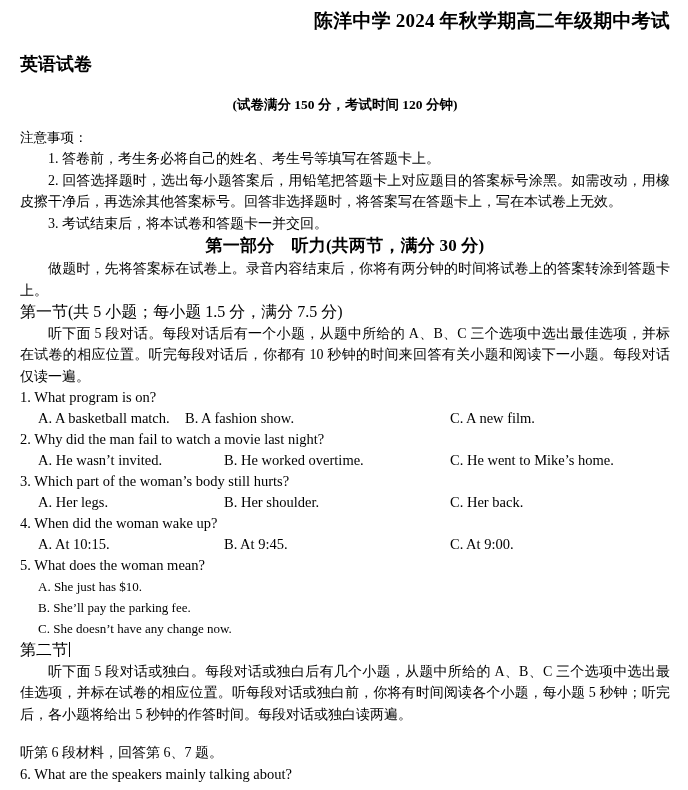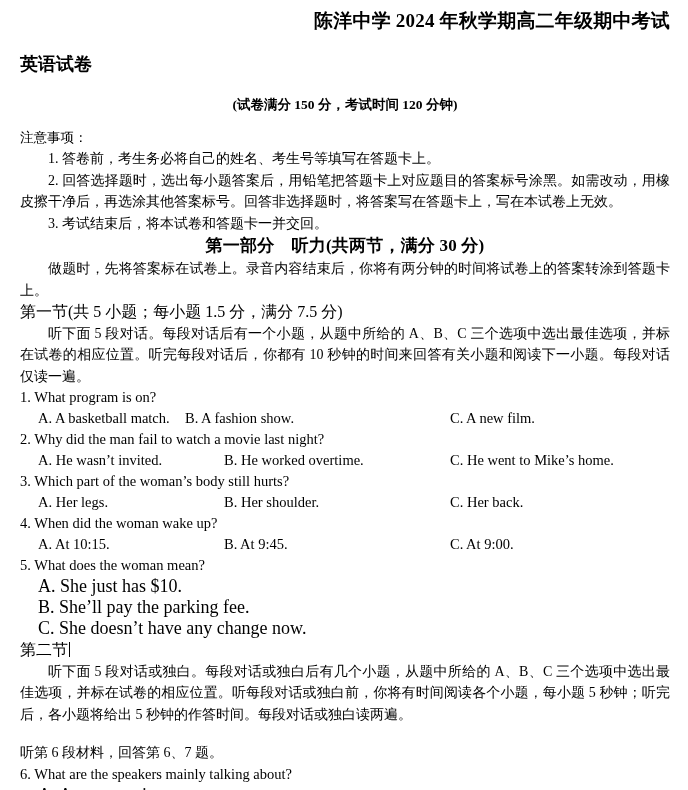--- a/index.html
+++ b/index.html
@@ -103,21 +103,21 @@
     line-height: 21px;
     font-size: 14.5px;
     white-space: nowrap;
   }
   .q-opts .opt {
     position: absolute;
     top: 0;
   }
 
   .opt-stack {
-    font-size: 18px;
+    font-size: 13px;
     line-height: 21px;
     padding-left: 18px;
     white-space: nowrap;
   }
 
   .listen-lead {
     font-size: 14px;
     line-height: 21.5px;
     padding-top: 17px;
   }

